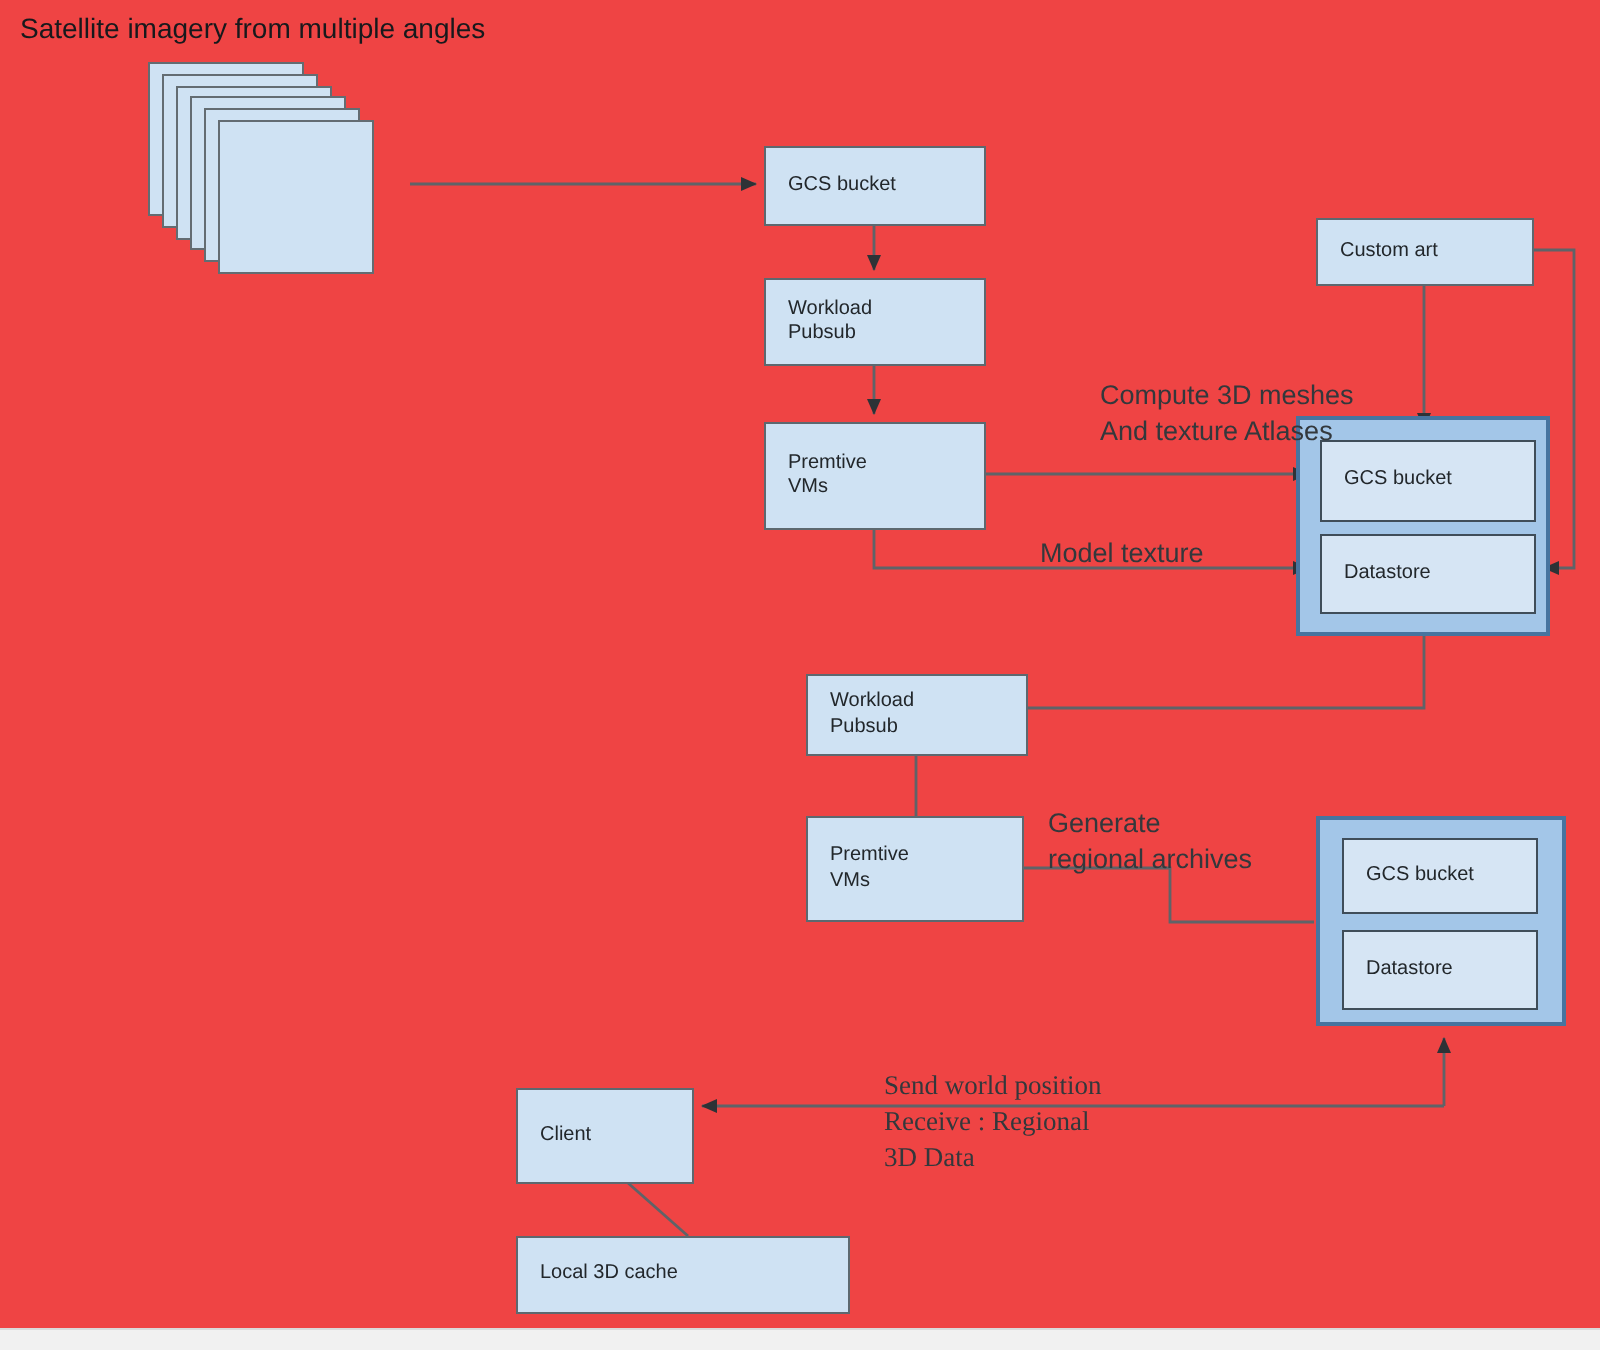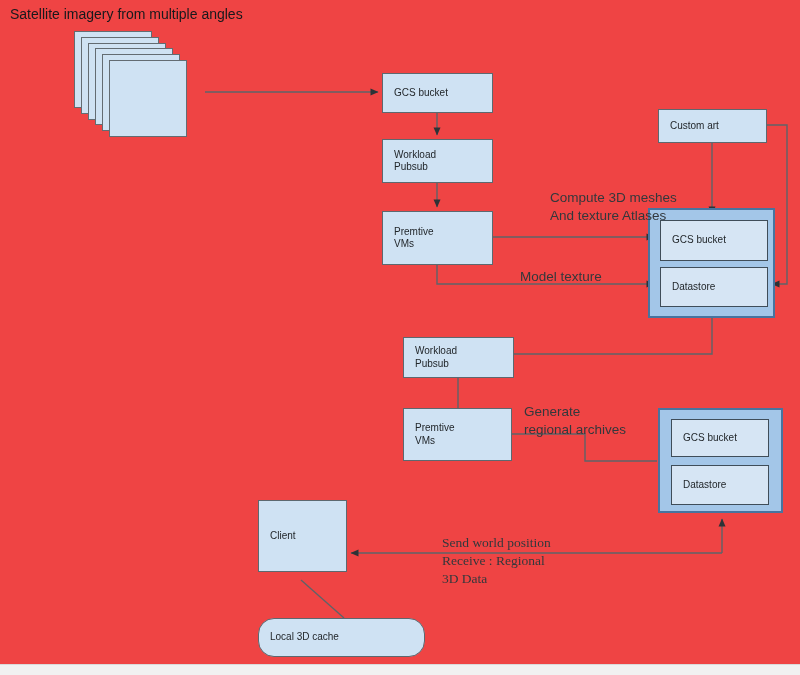--- a/index.html
+++ b/index.html
@@ -161,25 +161,25 @@
 
   <div class="group" style="left:658px; top:408px; width:125px; height:105px;">
     <div class="node" style="left:11px; top:9px; width:98px; height:38px;">
       <span>GCS bucket</span>
     </div>
     <div class="node" style="left:11px; top:55px; width:98px; height:40px;">
       <span>Datastore</span>
     </div>
   </div>
 
-  <div class="node" style="left:258px; top:500px; width:89px; height:72px;align-items:center;">
+  <div class="node" style="left:258px; top:544px; width:89px; height:48px;align-items:center;">
     <span>Client</span>
   </div>
 
-  <div class="node" style="left:258px; top:618px; width:167px; height:39px;border-radius:16px;">
+  <div class="node" style="left:258px; top:618px; width:167px; height:39px;">
     <span>Local 3D cache</span>
   </div>
 
   <div class="edge-label" style="left:510px; top:189px;margin-left:40px;">Compute 3D meshes
 And texture Atlases</div>
 
   <div class="edge-label" style="left:520px; top:268px;">Model texture</div>
 
   <div class="edge-label" style="left:524px; top:391px;margin-top:12px;">Generate
 regional archives</div>

